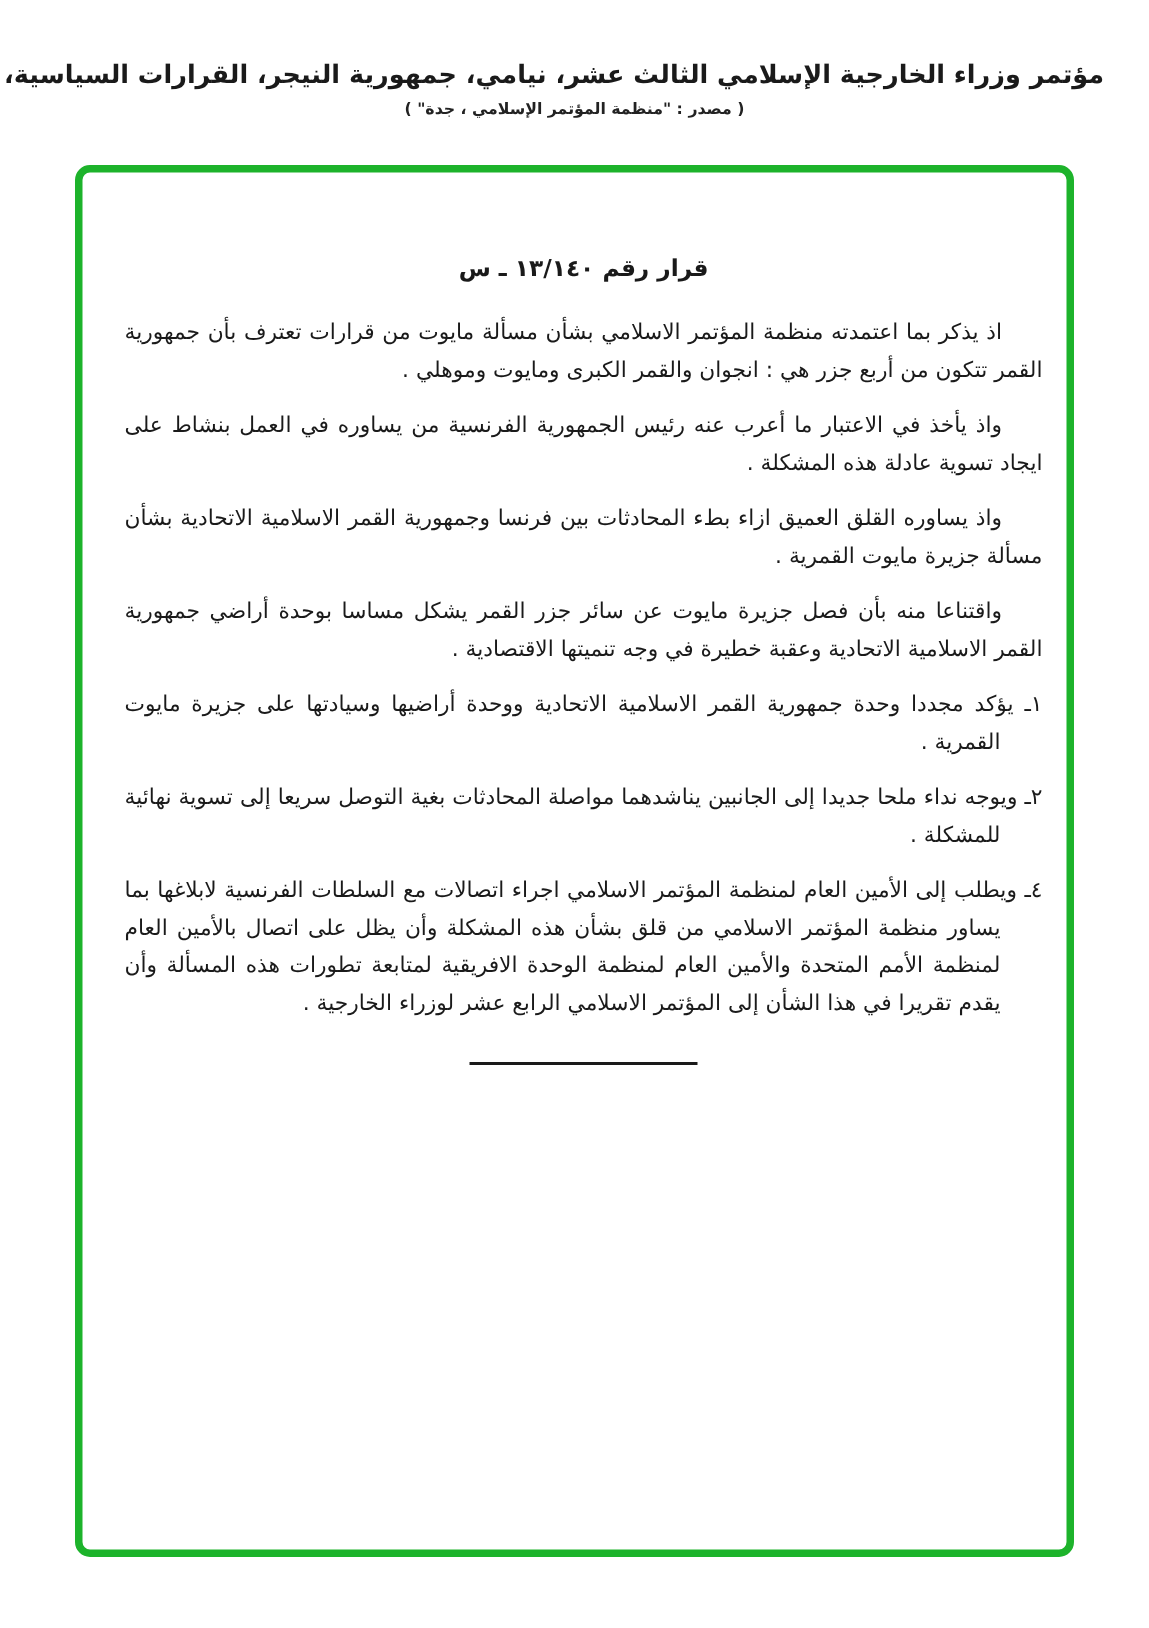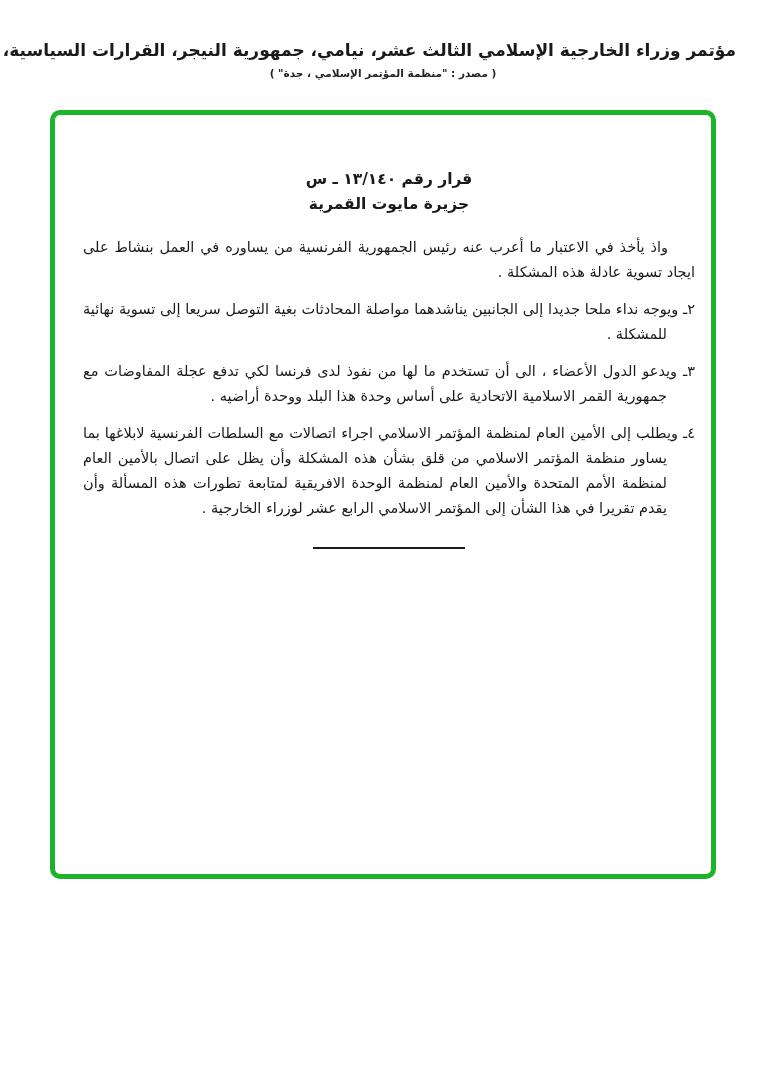--- a/index.html
+++ b/index.html
@@ -37,21 +37,21 @@
     font-weight: bold;
     color: #222;
   }
 
   
   .doc-frame {
     position: absolute;
     left: 50px;
     top: 110px;
     width: 666px;
-    height: 769px;
+    height: 928px;
     box-sizing: border-box;
     border: 5px solid #1db32b;
     border-radius: 10px;
     background: #ffffff;
   }
 
   .doc-body {
     position: absolute;
     top: 52px;
     right: 16px;
@@ -99,39 +99,41 @@
 <div class="page-header">
   <div class="header-main">مؤتمر وزراء الخارجية الإسلامي الثالث عشر، نيامي، جمهورية النيجر، القرارات السياسية، القرار الرقم ٣/١٤ ـ س</div>
   <div class="header-source">( مصدر : "منظمة المؤتمر الإسلامي ، جدة" )</div>
 </div>
 
 <div class="doc-frame">
   <div class="doc-body">
 
     <div class="title-block">
       <div class="title-line">قرار رقم ١٣/١٤٠ ـ س</div>
-      <div class="title-line">جزيرة مايوت القمرية</div>
     </div>
 
 
+    <p class="para">اذ يذكر بما اعتمدته منظمة المؤتمر الاسلامي بشأن مسألة مايوت من قرارات تعترف بأن جمهورية القمر تتكون من أربع جزر هي : انجوان والقمر الكبرى ومايوت وموهلي .</p>
 
     <p class="para">واذ يأخذ في الاعتبار ما أعرب عنه رئيس الجمهورية الفرنسية من يساوره في العمل بنشاط على ايجاد تسوية عادلة هذه المشكلة .</p>
 
+    <p class="para">واذ يساوره القلق العميق ازاء بطء المحادثات بين فرنسا وجمهورية القمر الاسلامية الاتحادية بشأن مسألة جزيرة مايوت القمرية .</p>
 
+    <p class="para">واقتناعا منه بأن فصل جزيرة مايوت عن سائر جزر القمر يشكل مساسا بوحدة أراضي جمهورية القمر الاسلامية الاتحادية وعقبة خطيرة في وجه تنميتها الاقتصادية .</p>
 
+    <p class="item">
+      <span class="item-number">١ـ</span>
+      <span>يؤكد مجددا وحدة جمهورية القمر الاسلامية الاتحادية ووحدة أراضيها وسيادتها على جزيرة مايوت القمرية .</span>
+    </p>
 
     <p class="item">
       <span class="item-number">٢ـ</span>
       <span>ويوجه نداء ملحا جديدا إلى الجانبين يناشدهما مواصلة المحادثات بغية التوصل سريعا إلى تسوية نهائية للمشكلة .</span>
     </p>
 
-    <p class="item">
-      <span class="item-number">٣ـ</span>
-      <span>ويدعو الدول الأعضاء ، الى أن تستخدم ما لها من نفوذ لدى فرنسا لكي تدفع عجلة المفاوضات مع جمهورية القمر الاسلامية الاتحادية على أساس وحدة هذا البلد ووحدة أراضيه .</span>
-    </p>
 
     <p class="item">
       <span class="item-number">٤ـ</span>
       <span>ويطلب إلى الأمين العام لمنظمة المؤتمر الاسلامي اجراء اتصالات مع السلطات الفرنسية لابلاغها بما يساور منظمة المؤتمر الاسلامي من قلق بشأن هذه المشكلة وأن يظل على اتصال بالأمين العام لمنظمة الأمم المتحدة والأمين العام لمنظمة الوحدة الافريقية لمتابعة تطورات هذه المسألة وأن يقدم تقريرا في هذا الشأن إلى المؤتمر الاسلامي الرابع عشر لوزراء الخارجية .</span>
     </p>
 
     <div class="end-divider"></div>
 
   </div>
 </div>

